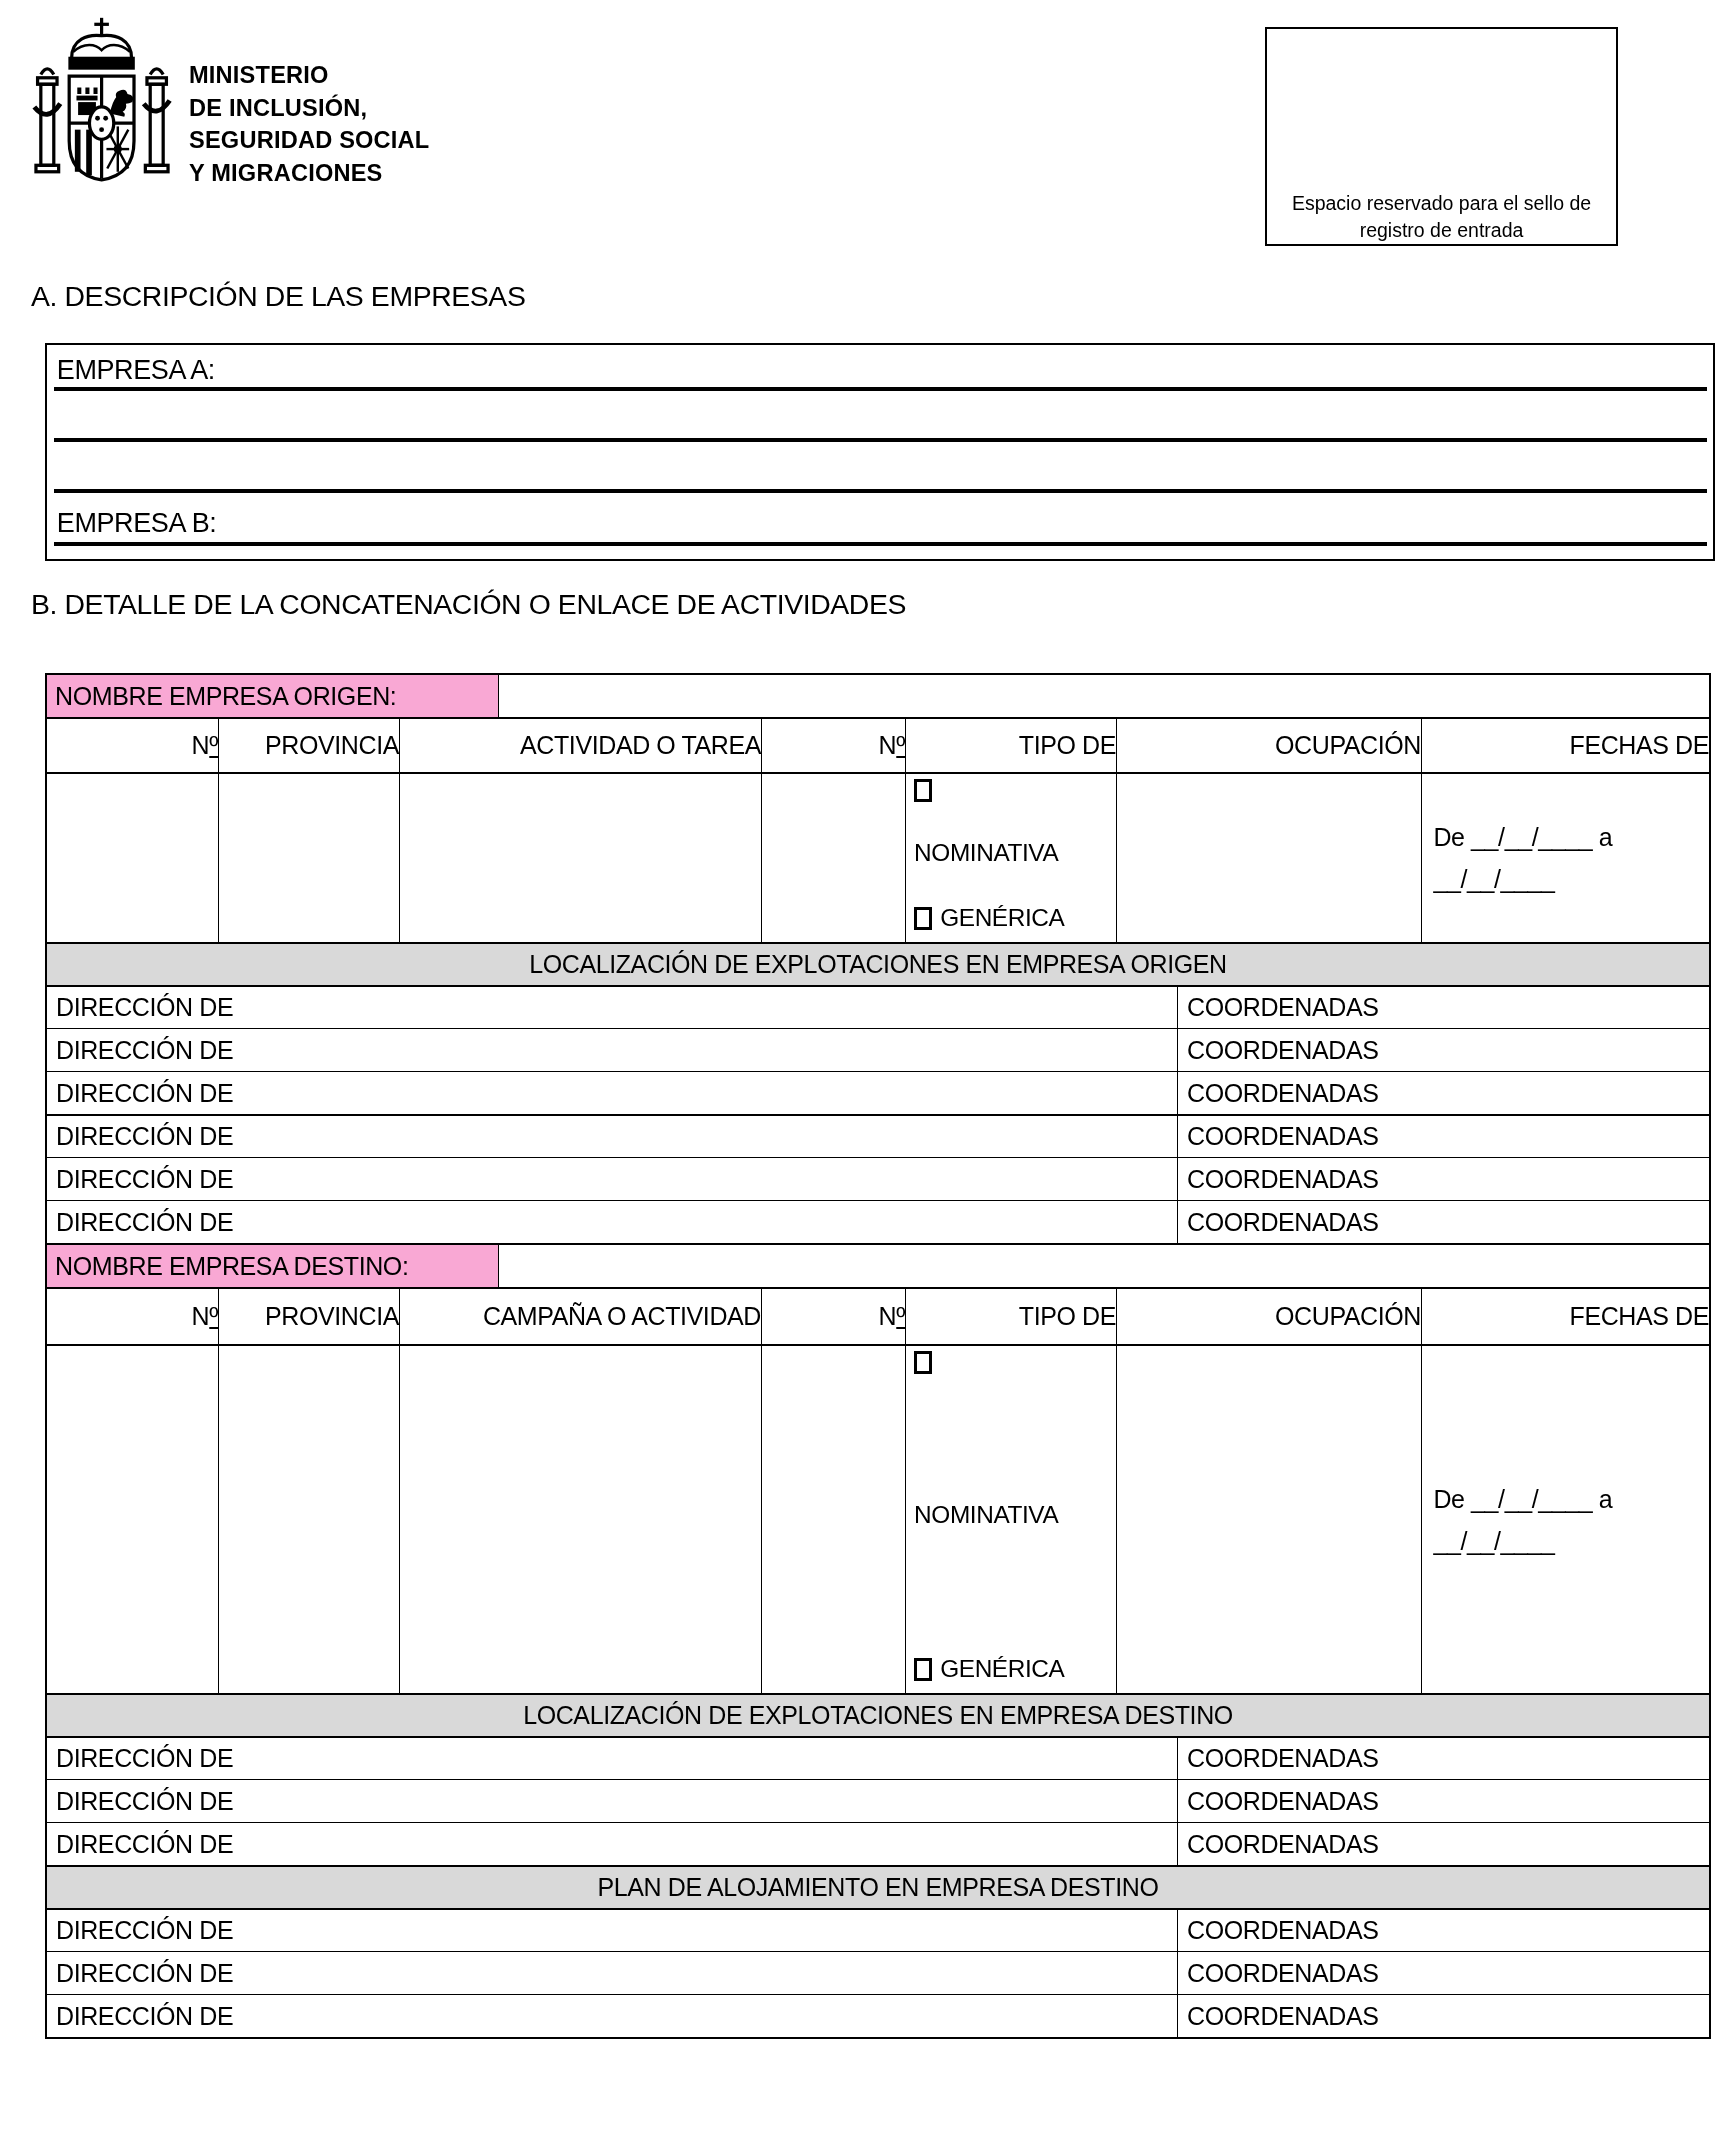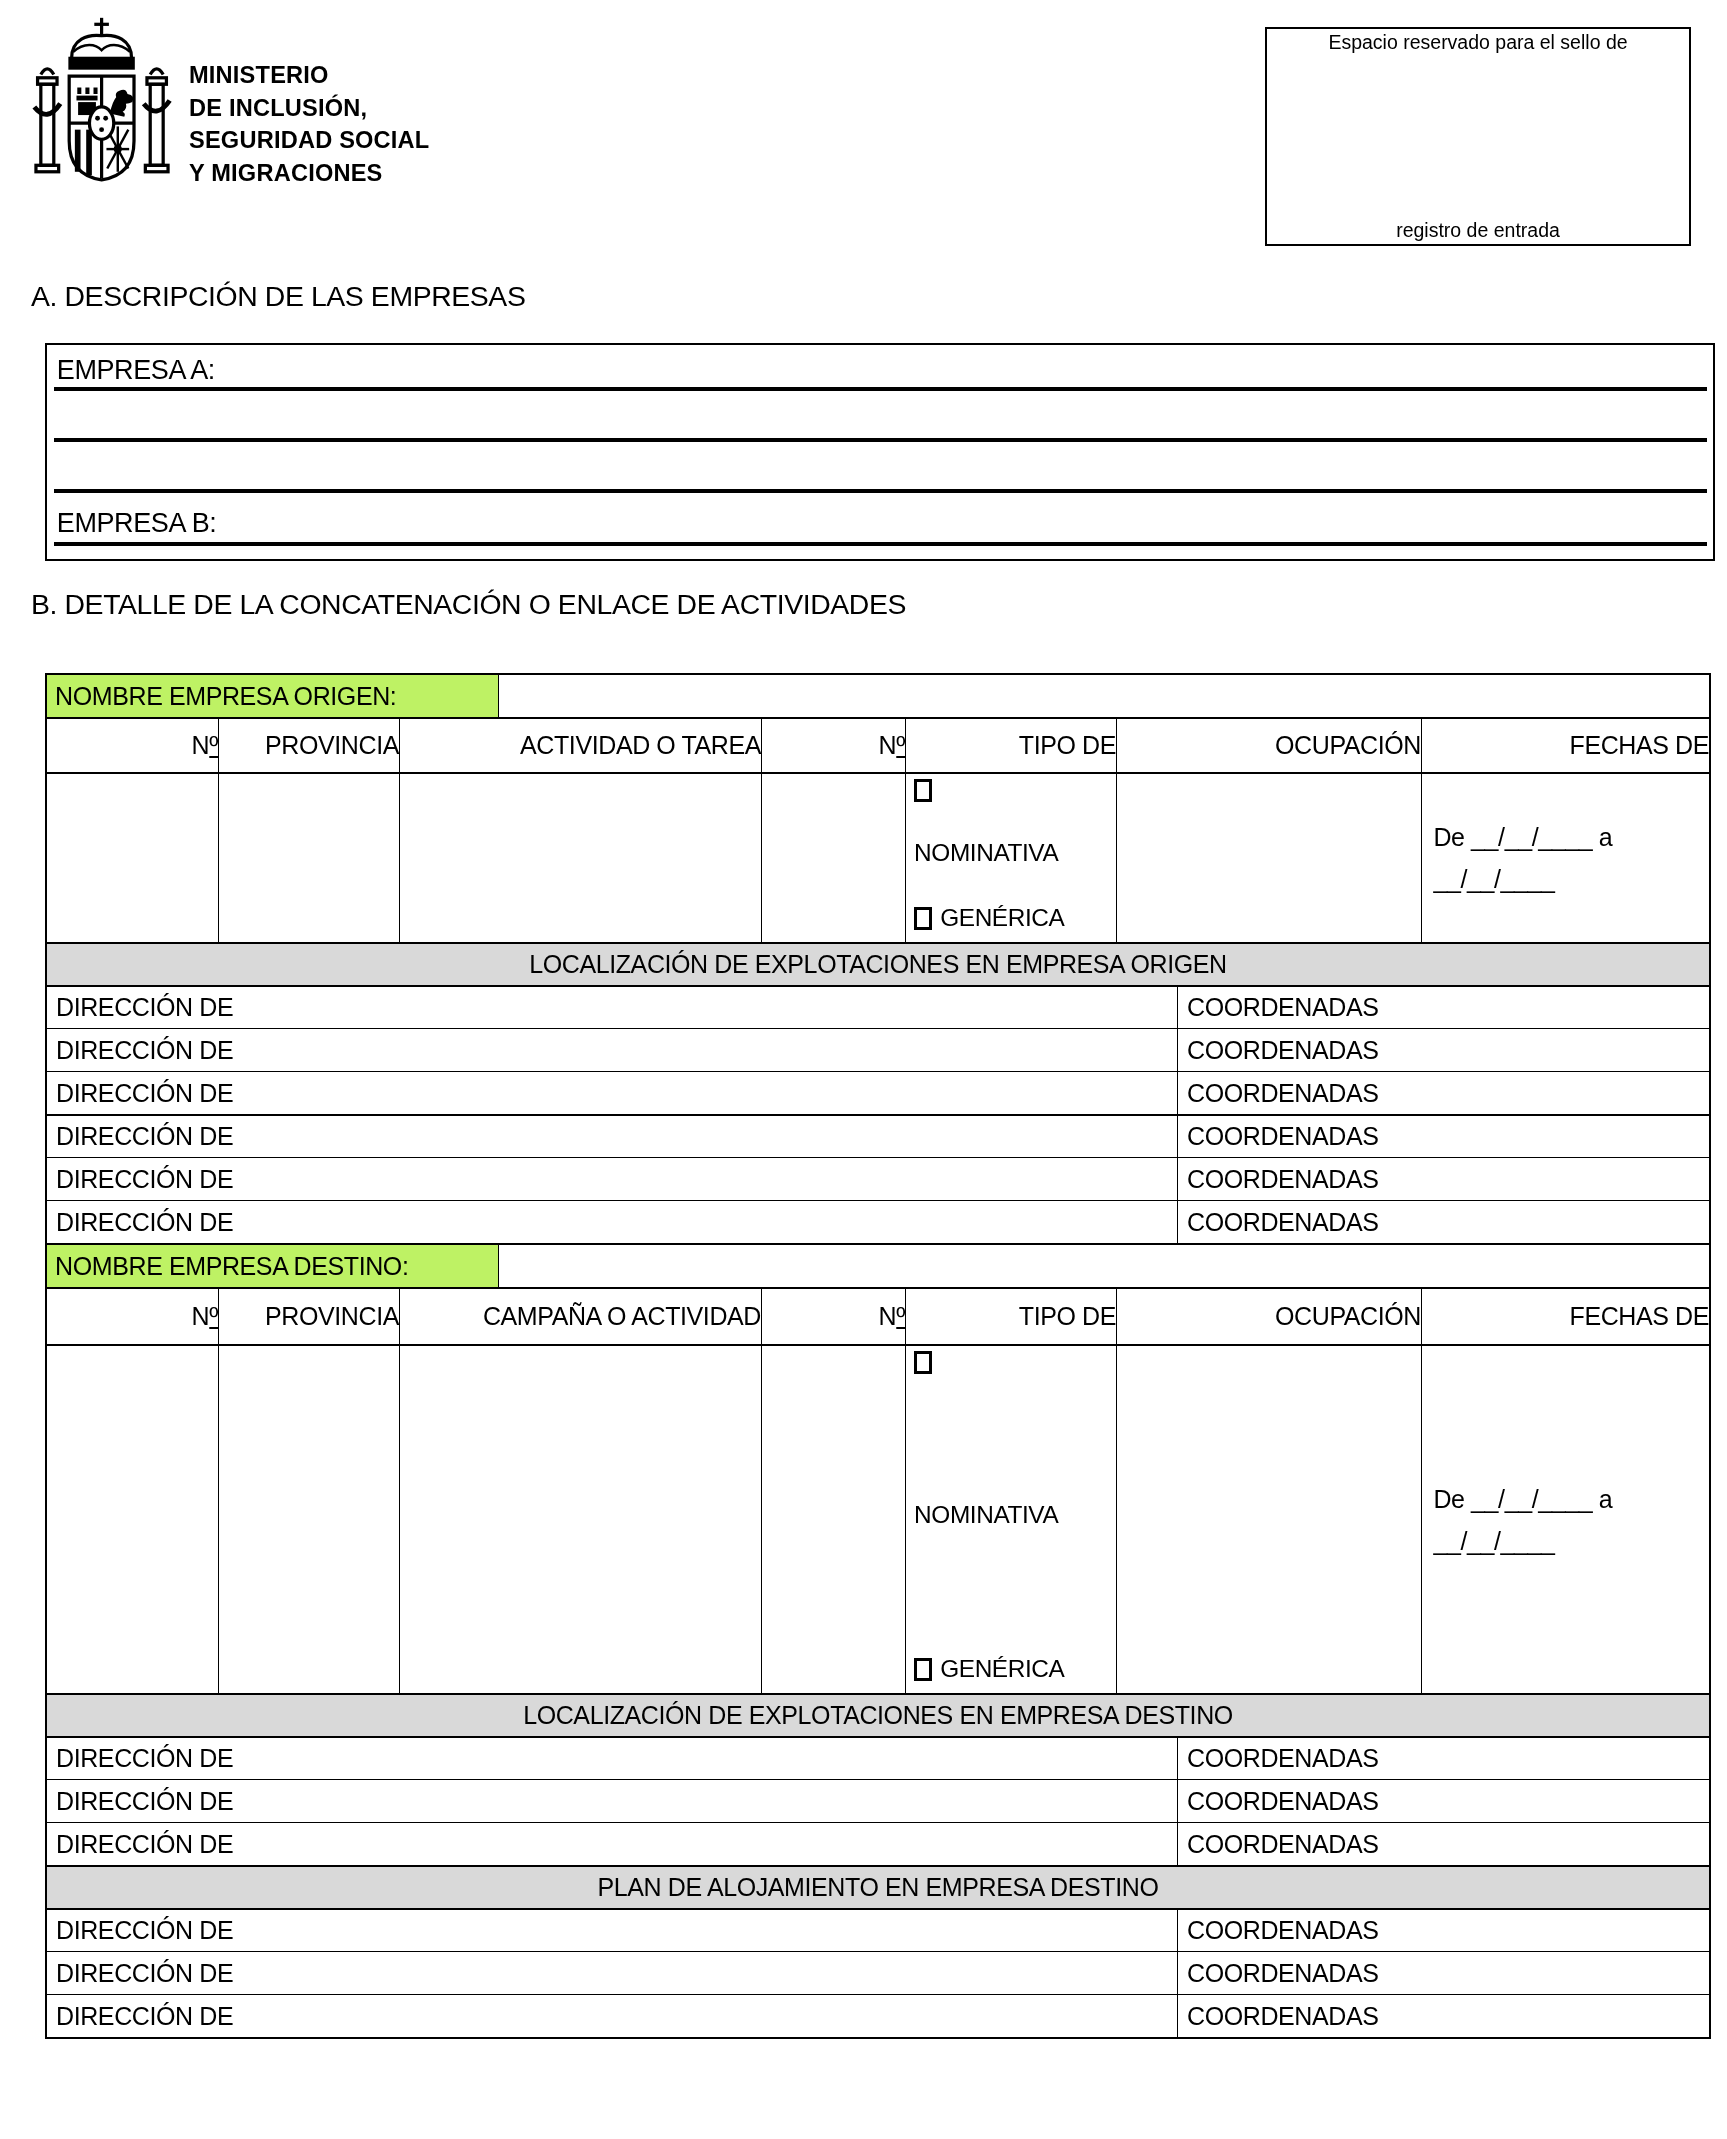--- a/index.html
+++ b/index.html
@@ -3,23 +3,23 @@
 <meta charset="utf-8">
 <style>
   * { margin:0; padding:0; box-sizing:border-box; }
   body { background:#ffffff; font-family:"Liberation Sans", sans-serif; color:#000; }
   .page { position:relative; width:1728px; height:2140px; background:#fff; overflow:hidden; }
 
   
   .brand-logo { position:absolute; left:23px; top:11.4px; width:158px; height:183px; }
   .ministry { position:absolute; left:189px; top:59px; font-size:23.6px; font-weight:bold;
               line-height:32.5px; letter-spacing:0.2px; }
-  .stamp-box { position:absolute; left:1265px; top:27px; width:426px; height:219px;
+  .stamp-box { position:absolute; left:1265px; top:27px; width:353px; height:219px;
                border:2.4px solid #000; display:flex; flex-direction:column;
-               align-items:center; justify-content:space-between; text-align:center;
+               align-items:center; justify-content:flex-end; text-align:center;
                font-size:19.5px; line-height:27px; }
 
   
   .heading { position:absolute; left:31px; font-size:28.4px; letter-spacing:-0.4px; }
   .heading-a { top:280px; }
   .heading-b { top:588px; }
 
   
   .secA { position:absolute; left:45px; top:343px; width:1670px; height:218px;
           border:2.4px solid #000; }
@@ -39,21 +39,21 @@
   .row-name2 { height:44px; }
   .row-head { height:55px; grid-template-columns:171px 181px 362px 144px 211px 305px 1fr; }
   .row-head2 { height:57px; }
   .row-body { grid-template-columns:171px 181px 362px 144px 211px 305px 1fr; }
   .row-body1 { height:170px; }
   .row-body2 { height:349px; }
   .row-band { height:43px; grid-template-columns:1fr; background:#d9d9d9; }
   .row-dir { height:43px; grid-template-columns:1130px 1fr; }
   .c { border-left:1.6px solid #000; min-width:0; }
   .c:first-child { border-left:none; }
-  .c-gray { background:#bef264; display:flex; align-items:center; padding-left:8.1px; }
+  .c-gray { background:#f9a8d4; display:flex; align-items:center; padding-left:8.1px; }
   .c-center { display:flex; align-items:center; justify-content:flex-end; text-align:center; }
   .c-left { display:flex; align-items:center; padding-left:9px; }
   .band-label { display:flex; align-items:center; justify-content:center; }
   .c-tipo { display:flex; flex-direction:column; justify-content:space-between;
             align-items:flex-start; padding:4.9px 3.3px 9.8px 8.1px; gap:4.9px; font-size:24.4px; }
   .cb-row { display:flex; align-items:center; gap:8.1px; }
   .cb { display:inline-block; width:18px; height:23px; border:3.3px solid #000; background:#fff; }
   .c-fechas { display:flex; flex-direction:column; justify-content:center;
               padding-left:11.4px; font-size:25px; line-height:42px; }
   .ord { text-decoration:underline; text-decoration-thickness:2.4px; text-underline-offset:2.4px; }

